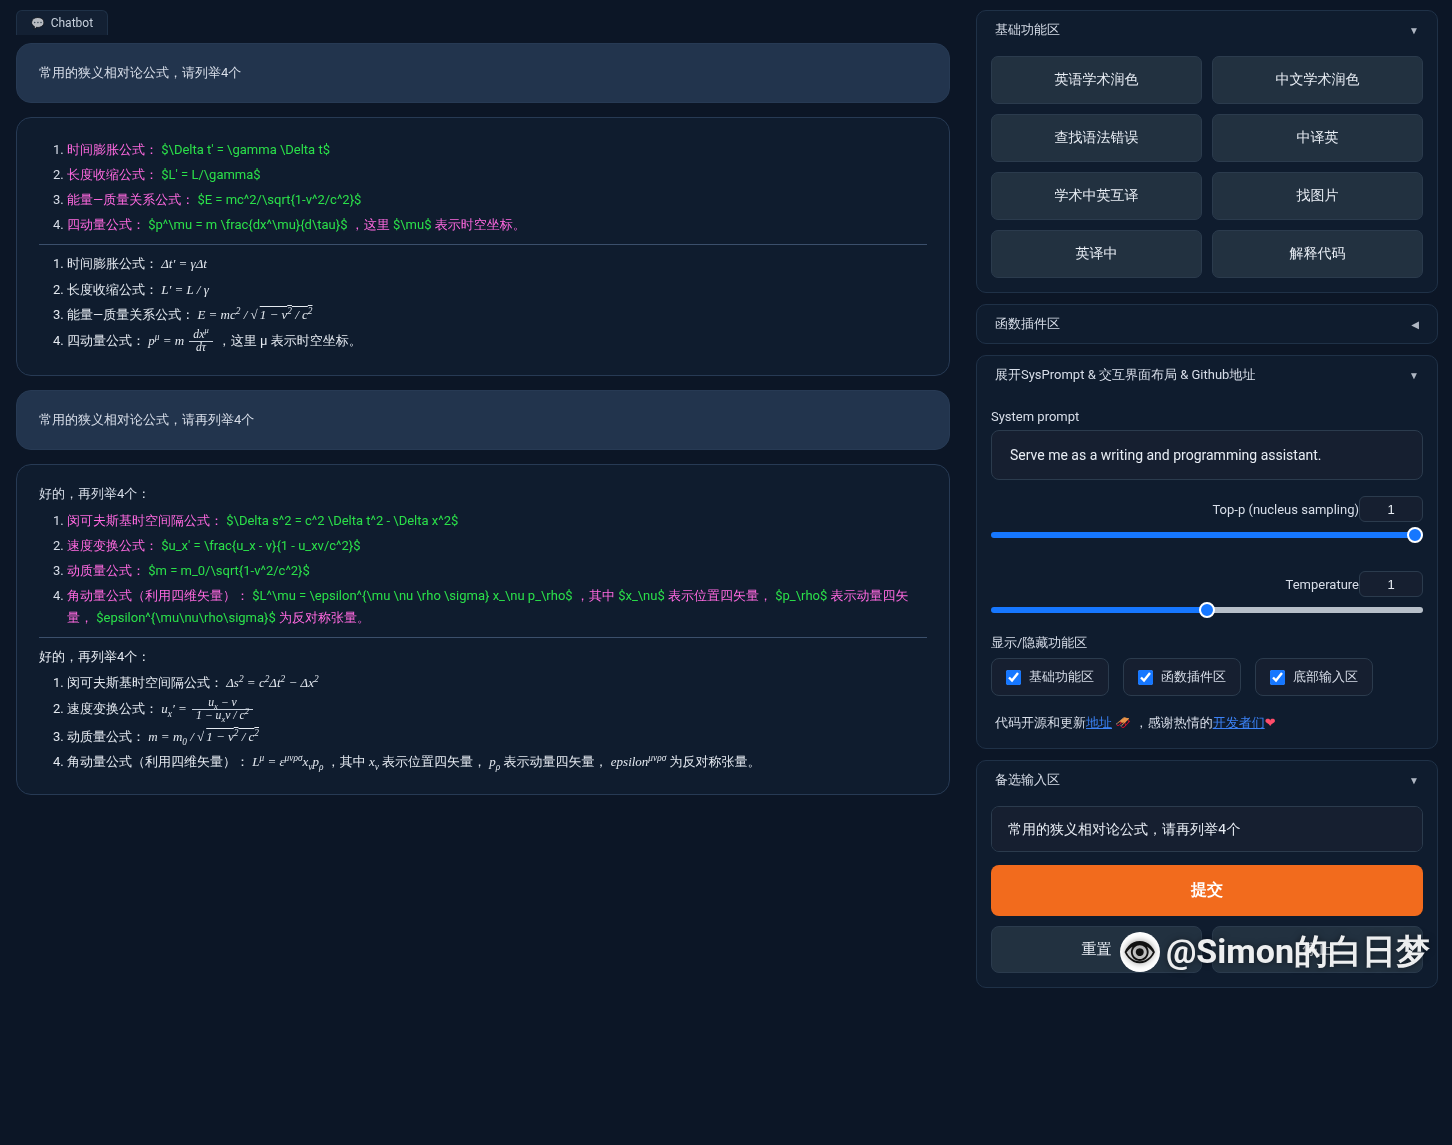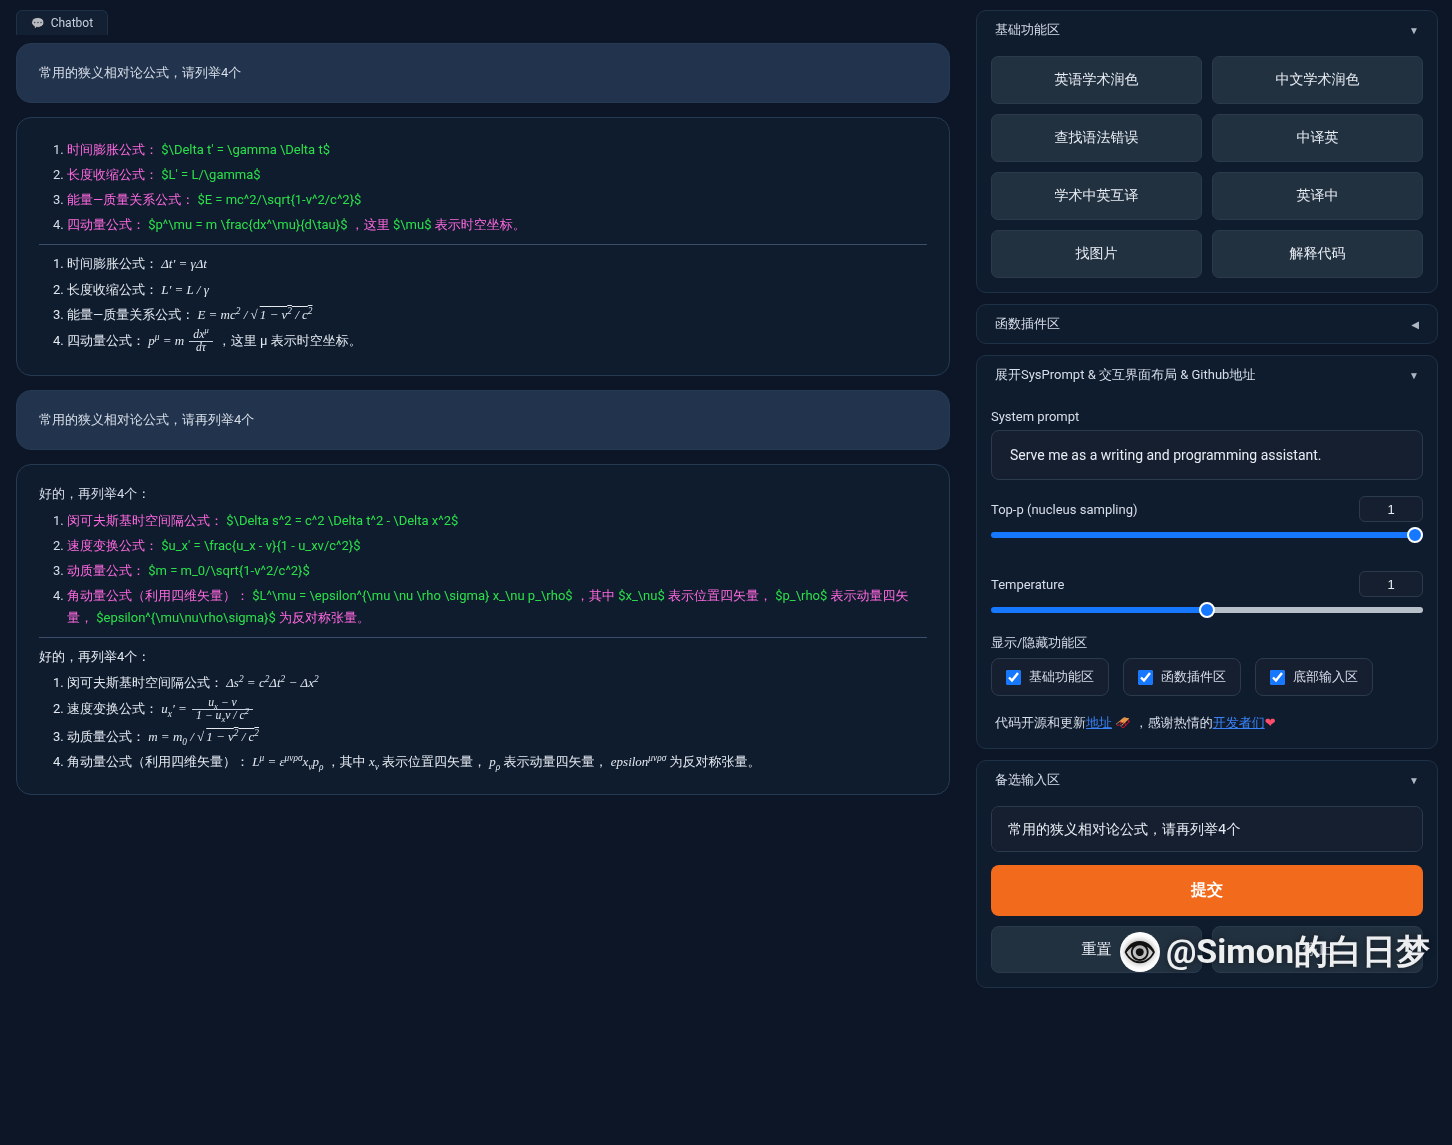--- a/index.html
+++ b/index.html
@@ -118,21 +118,21 @@
   .setting-label { font-size:13px; margin:8px 0 6px 0; color:#d8dee9; }
   .sysprompt-box {
     background: #161f30;
     border:1px solid #2b3b4d;
     border-radius:8px;
     padding:16px 18px;
     font-size:14px;
     color:#e8edf4;
   }
   .slider-row {
-    display:flex; align-items:center; justify-content:space-between;
+    display:flex; align-items:center; justify-content:flex-end;
     margin-bottom:4px;
   }
   .slider-val {
     background:#161f30;
     border:1px solid #2b3b4d;
     border-radius:6px;
     width:64px; height:26px;
     text-align:center;
     color:#e8edf4;
     font-size:13px;
@@ -322,22 +322,22 @@
       <span>基础功能区</span>
       <span class="caret">▼</span>
     </div>
     <div class="panel-body">
       <div class="btn-grid">
         <button class="act-btn">英语学术润色</button>
         <button class="act-btn">中文学术润色</button>
         <button class="act-btn">查找语法错误</button>
         <button class="act-btn">中译英</button>
         <button class="act-btn">学术中英互译</button>
+        <button class="act-btn">找图片</button>
         <button class="act-btn">英译中</button>
-        <button class="act-btn">找图片</button>
         <button class="act-btn">解释代码</button>
       </div>
     </div>
   </div>
 
   <div class="panel">
     <div class="panel-head">
       <span>函数插件区</span>
       <span class="caret">◀</span>
     </div>

